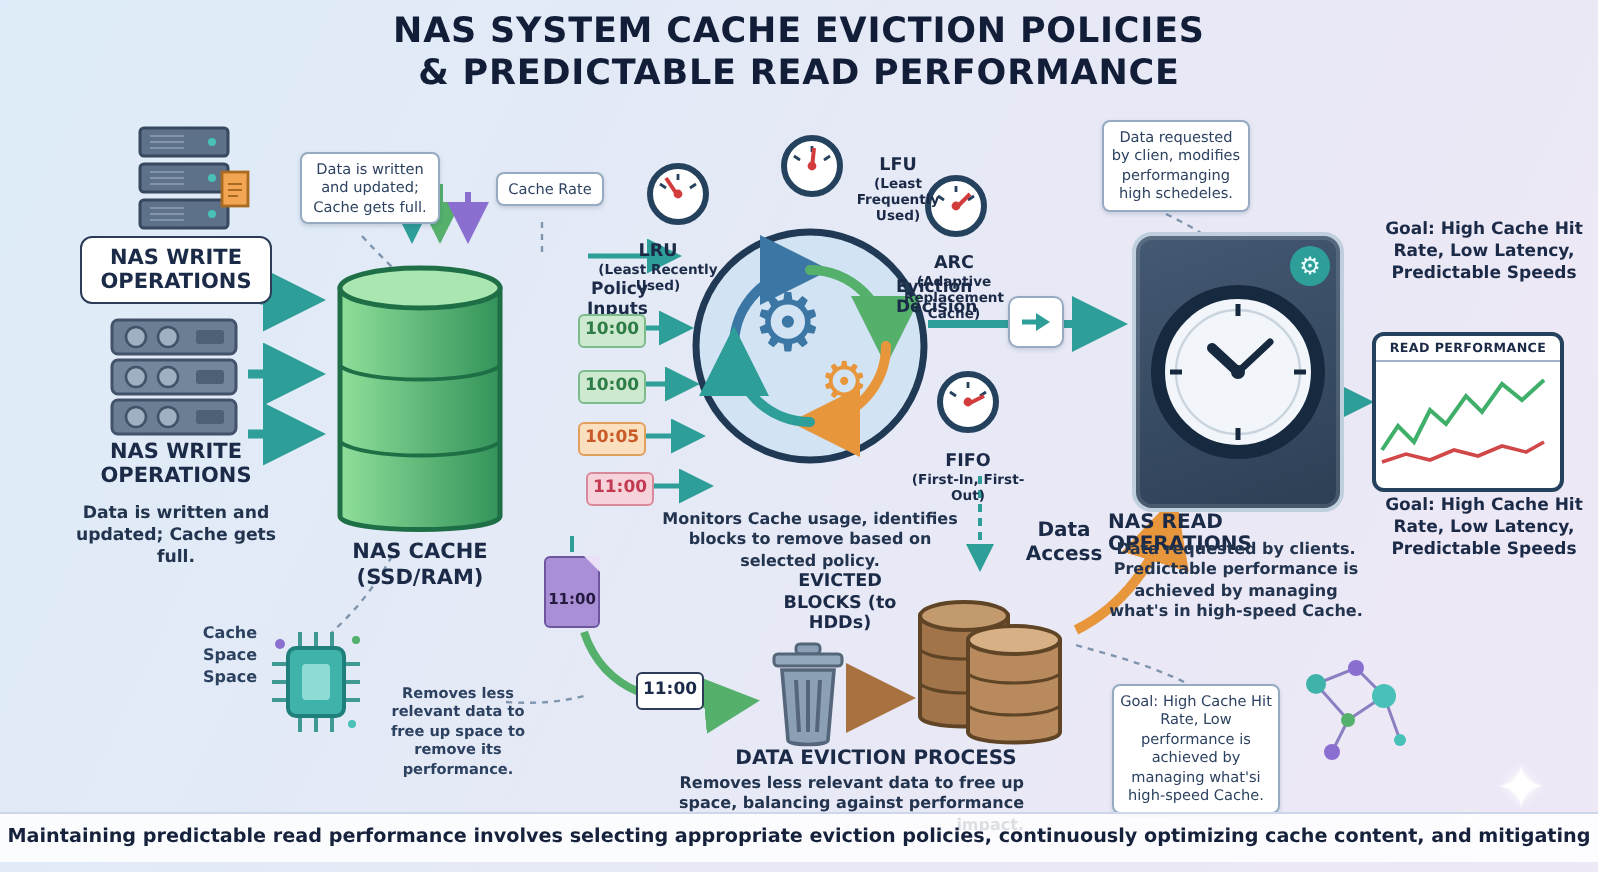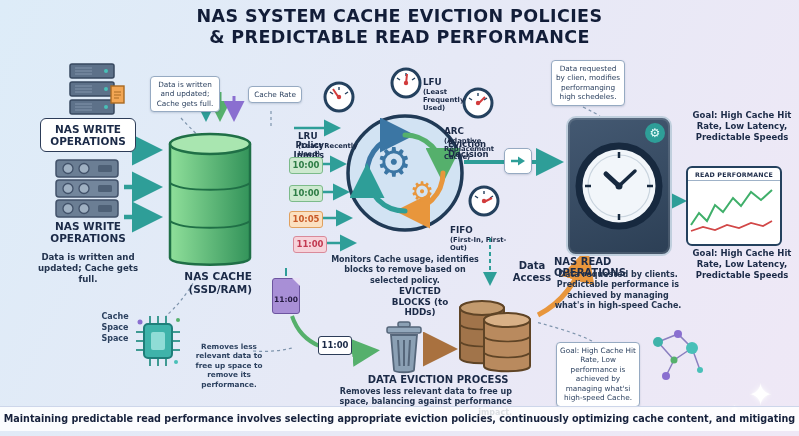--- a/index.html
+++ b/index.html
@@ -18,38 +18,38 @@
   #cache-space-callout{left:248px;top:86px;width:46px}
   #server1{left:68px;top:62px}
   #server2{left:54px;top:158px}
   #write-box{left:40px;top:118px;width:90px;background:#fff;border:1.5px solid #2c3c58;border-radius:6px;
     padding:4px 2px;font-size:10.5px;font-weight:700;text-align:center;line-height:1.15}
   #write-label2{left:36px;top:220px;width:104px;font-size:10.5px;font-weight:700;text-align:center;line-height:1.15}
   #write-note{left:32px;top:252px;width:112px;font-size:8.6px;font-weight:600;text-align:center;line-height:1.3;color:#23344f}
   #cache-space-label{left:94px;top:312px;width:42px;font-size:8px;font-weight:600;text-align:center;line-height:1.35;color:#2d4260}
   #cpu-chip{left:134px;top:314px}
   #cache-cyl{left:164px;top:128px}
-  #cache-label{left:168px;top:270px;width:84px;font-size:10.5px;font-weight:700;text-align:right;line-height:1.2}
+  #cache-label{left:168px;top:270px;width:84px;font-size:10.5px;font-weight:700;text-align:center;line-height:1.2}
   #policy-inputs{left:280px;top:140px;width:44px;font-size:8.5px;font-weight:700;text-align:right;line-height:1.2}
   .chip{position:absolute;z-index:2;width:32px;height:15px;font-size:8.5px;font-weight:700;text-align:center;
     line-height:14px;border-radius:3px;border:1px solid}
   #chip1,#chip2{background:#cde9cf;color:#2e7d46;border-color:#7cbb8a}
   #chip1{left:289px;top:157px}#chip2{left:289px;top:185px}
   #chip3{left:289px;top:211px;background:#fbe0c0;color:#c85a28;border-color:#e0a05e}
   #chip4{left:293px;top:236px;background:#f6d3da;color:#c23a52;border-color:#d98a9a}
   #purple-file{left:272px;top:278px;width:26px;height:34px;background:#a88fd6;border:1.5px solid #6d55a0;border-radius:3px}
   #purple-file::before{content:"";position:absolute;right:-1px;top:-1px;border-top:8px solid #e9e2f6;border-left:8px solid transparent}
   #purple-file span{display:block;margin-top:16px;text-align:center;font-size:7.5px;font-weight:700;color:#241a40}
   .gear{z-index:3;line-height:1}
   #gear1{left:376px;top:142px;font-size:40px;color:#3b76a4}
   #gear2{left:410px;top:178px;font-size:27px;color:#e8963c}
-  .gauge-label{text-align:left;line-height:1.15;color:#1b2a47}
+  .gauge-label{text-align:center;line-height:1.15;color:#1b2a47}
   .gauge-label b{font-size:8.8px}
   .gauge-label span{display:block;font-size:6.8px;font-weight:600}
-  #lru-label{left:298px;top:125px;width:62px}
+  #lru-label{left:298px;top:114px;width:62px}
   #lfu-label{left:423px;top:71px;width:52px}
   #arc-label{left:444px;top:120px;width:66px}
   #fifo-label{left:450px;top:219px;width:68px}
   #engine-label{left:330px;top:240px;width:150px;font-size:10.5px;font-weight:700;text-align:center}
   #engine-desc{left:326px;top:255px;width:158px;font-size:8px;font-weight:600;text-align:center;line-height:1.3;color:#23344f}
   #decision-label{left:448px;top:140px;width:54px;font-size:8.5px;font-weight:700;line-height:1.15}
   #decision-chip{left:504px;top:148px;width:26px;height:24px;background:#fff;border:1px solid #96aac2;border-radius:5px;
     display:flex;align-items:center;justify-content:center;box-shadow:0 1px 2px rgba(40,60,90,.18)}
   #read-panel{left:566px;top:116px;width:102px;height:136px;border:2px solid #c0cfdd;border-radius:10px;
     background:linear-gradient(160deg,#445972,#2c3f55);box-shadow:inset 0 0 0 2px rgba(255,255,255,.12)}

